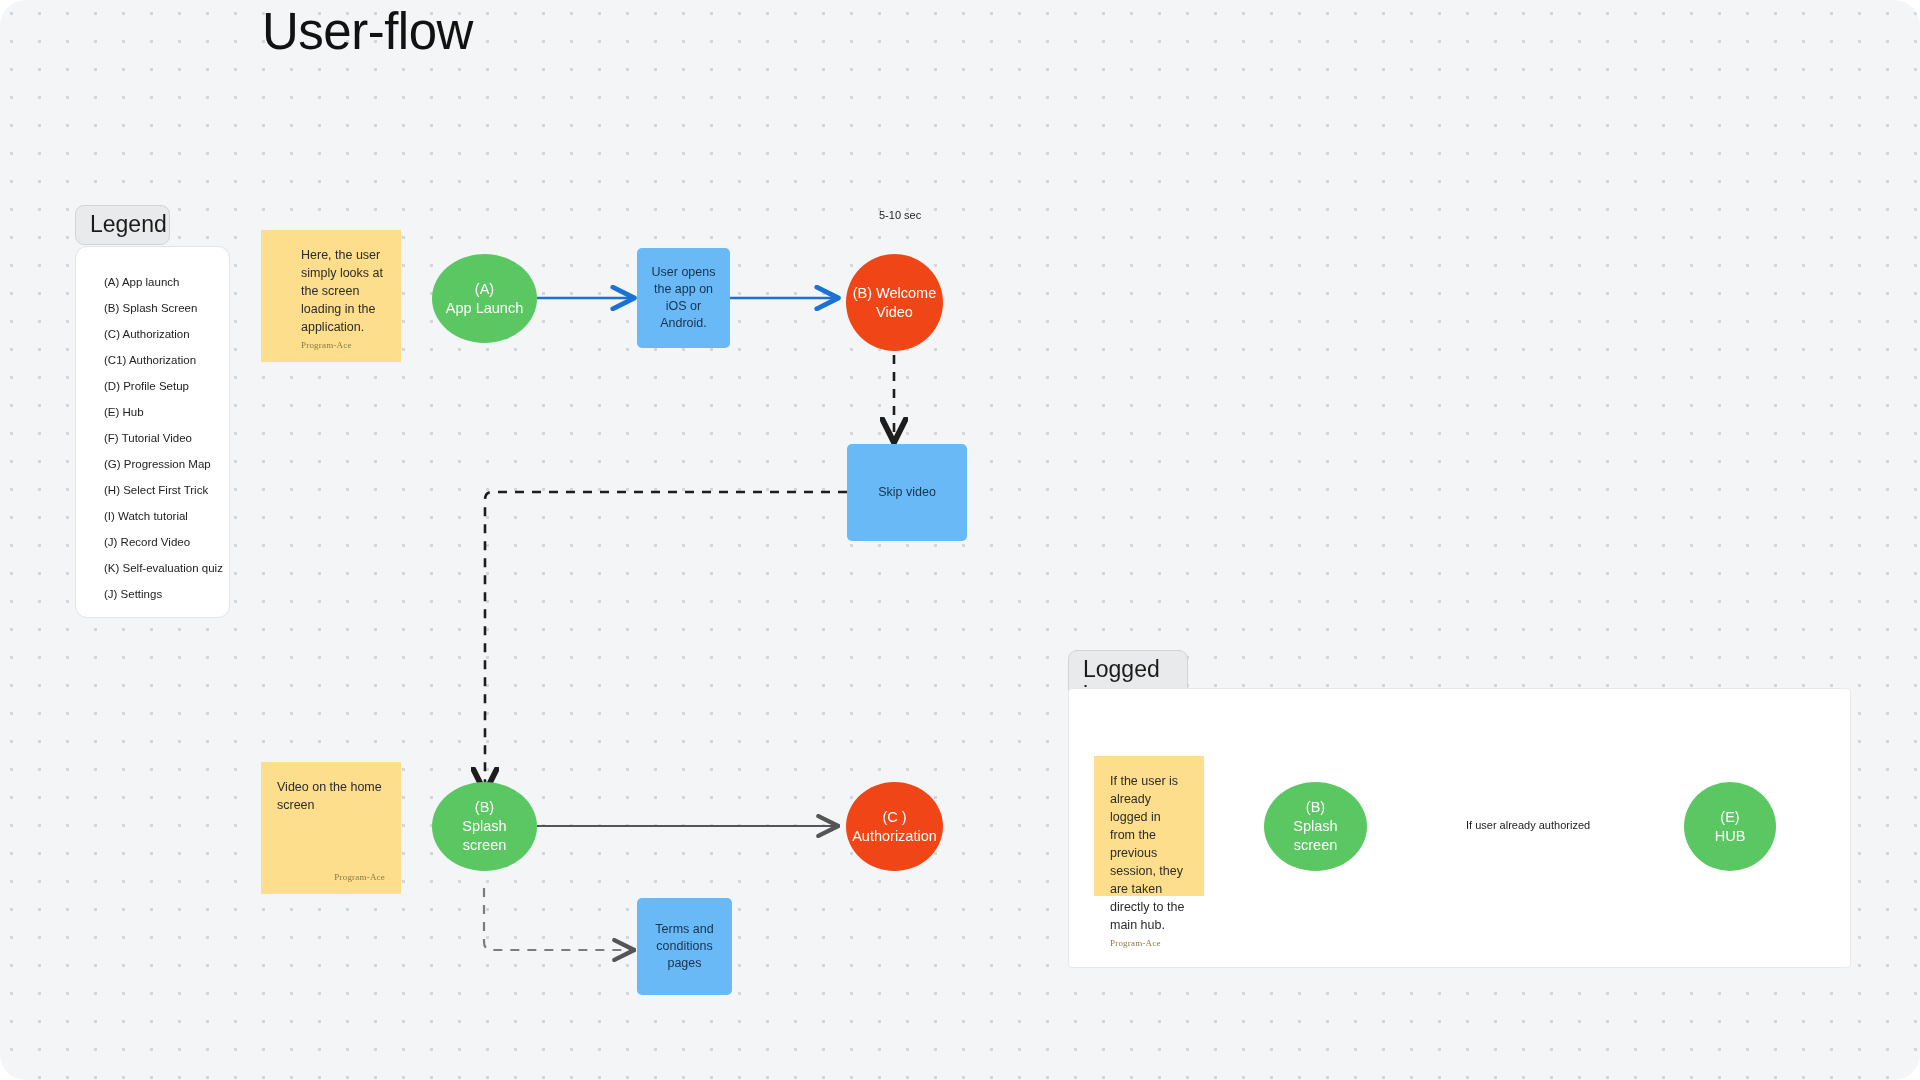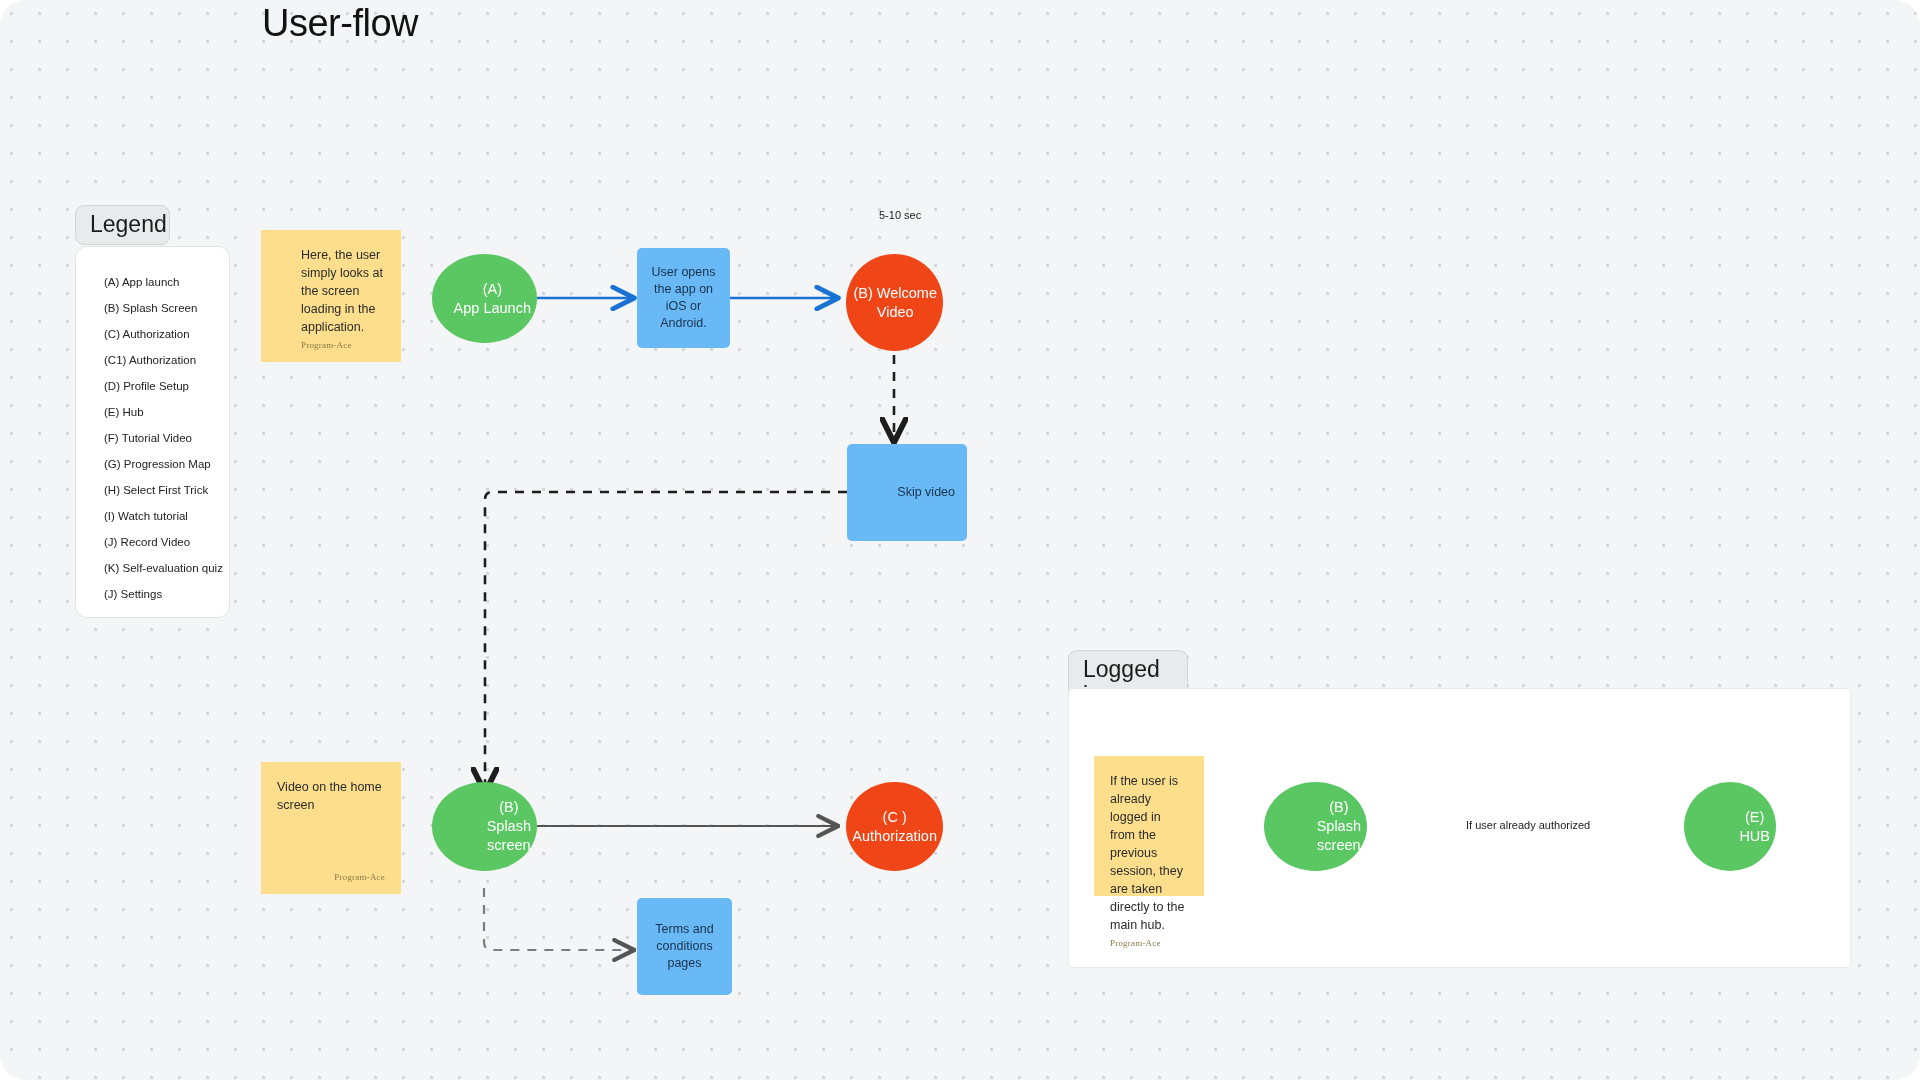--- a/index.html
+++ b/index.html
@@ -16,21 +16,21 @@
     background-color:#f4f5f6;
     background-image:radial-gradient(circle at 1.5px 1.5px, #d3d6da 1.5px, transparent 1.6px);
     background-size:28px 28px;
     background-position:10px 12px;
     border-radius:26px;
     box-sizing:border-box;
     overflow:hidden;
   }
   #svg-layer{position:absolute;left:0;top:0;width:1920px;height:1080px;pointer-events:none;}
 
-  .node{position:absolute;box-sizing:border-box;display:flex;align-items:center;justify-content:flex-end;text-align:center;}
+  .node{position:absolute;box-sizing:border-box;display:flex;align-items:center;justify-content:center;text-align:center;}
 
   .ellipse{border-radius:50%;color:#fff;font-size:14.5px;line-height:19px;font-weight:400;}
   .ellipse.green{background:#5BC763;}
   .ellipse.red{background:#F04516;}
   .ellipse .inner{padding:0 6px;}
 
   .rect{border-radius:5px;background:#6AB9F7;color:#18324b;font-size:12.5px;line-height:17px;}
   .rect .inner{padding:0 12px;}
 
   .sticky{
@@ -80,21 +80,21 @@
   .panel{
     position:absolute;
     background:#ffffff;
     border:1px solid #e8e9ea;
     border-radius:4px;
     box-sizing:border-box;
   }
 
   .page-title{
     position:absolute;
-    font-size:38px;
+    font-size:51px;
     font-weight:400;
     color:#121212;
     letter-spacing:-0.5px;
     white-space:nowrap;
   }
 
   .edge-label{
     position:absolute;
     font-size:11px;
     color:#1d1d1d;

